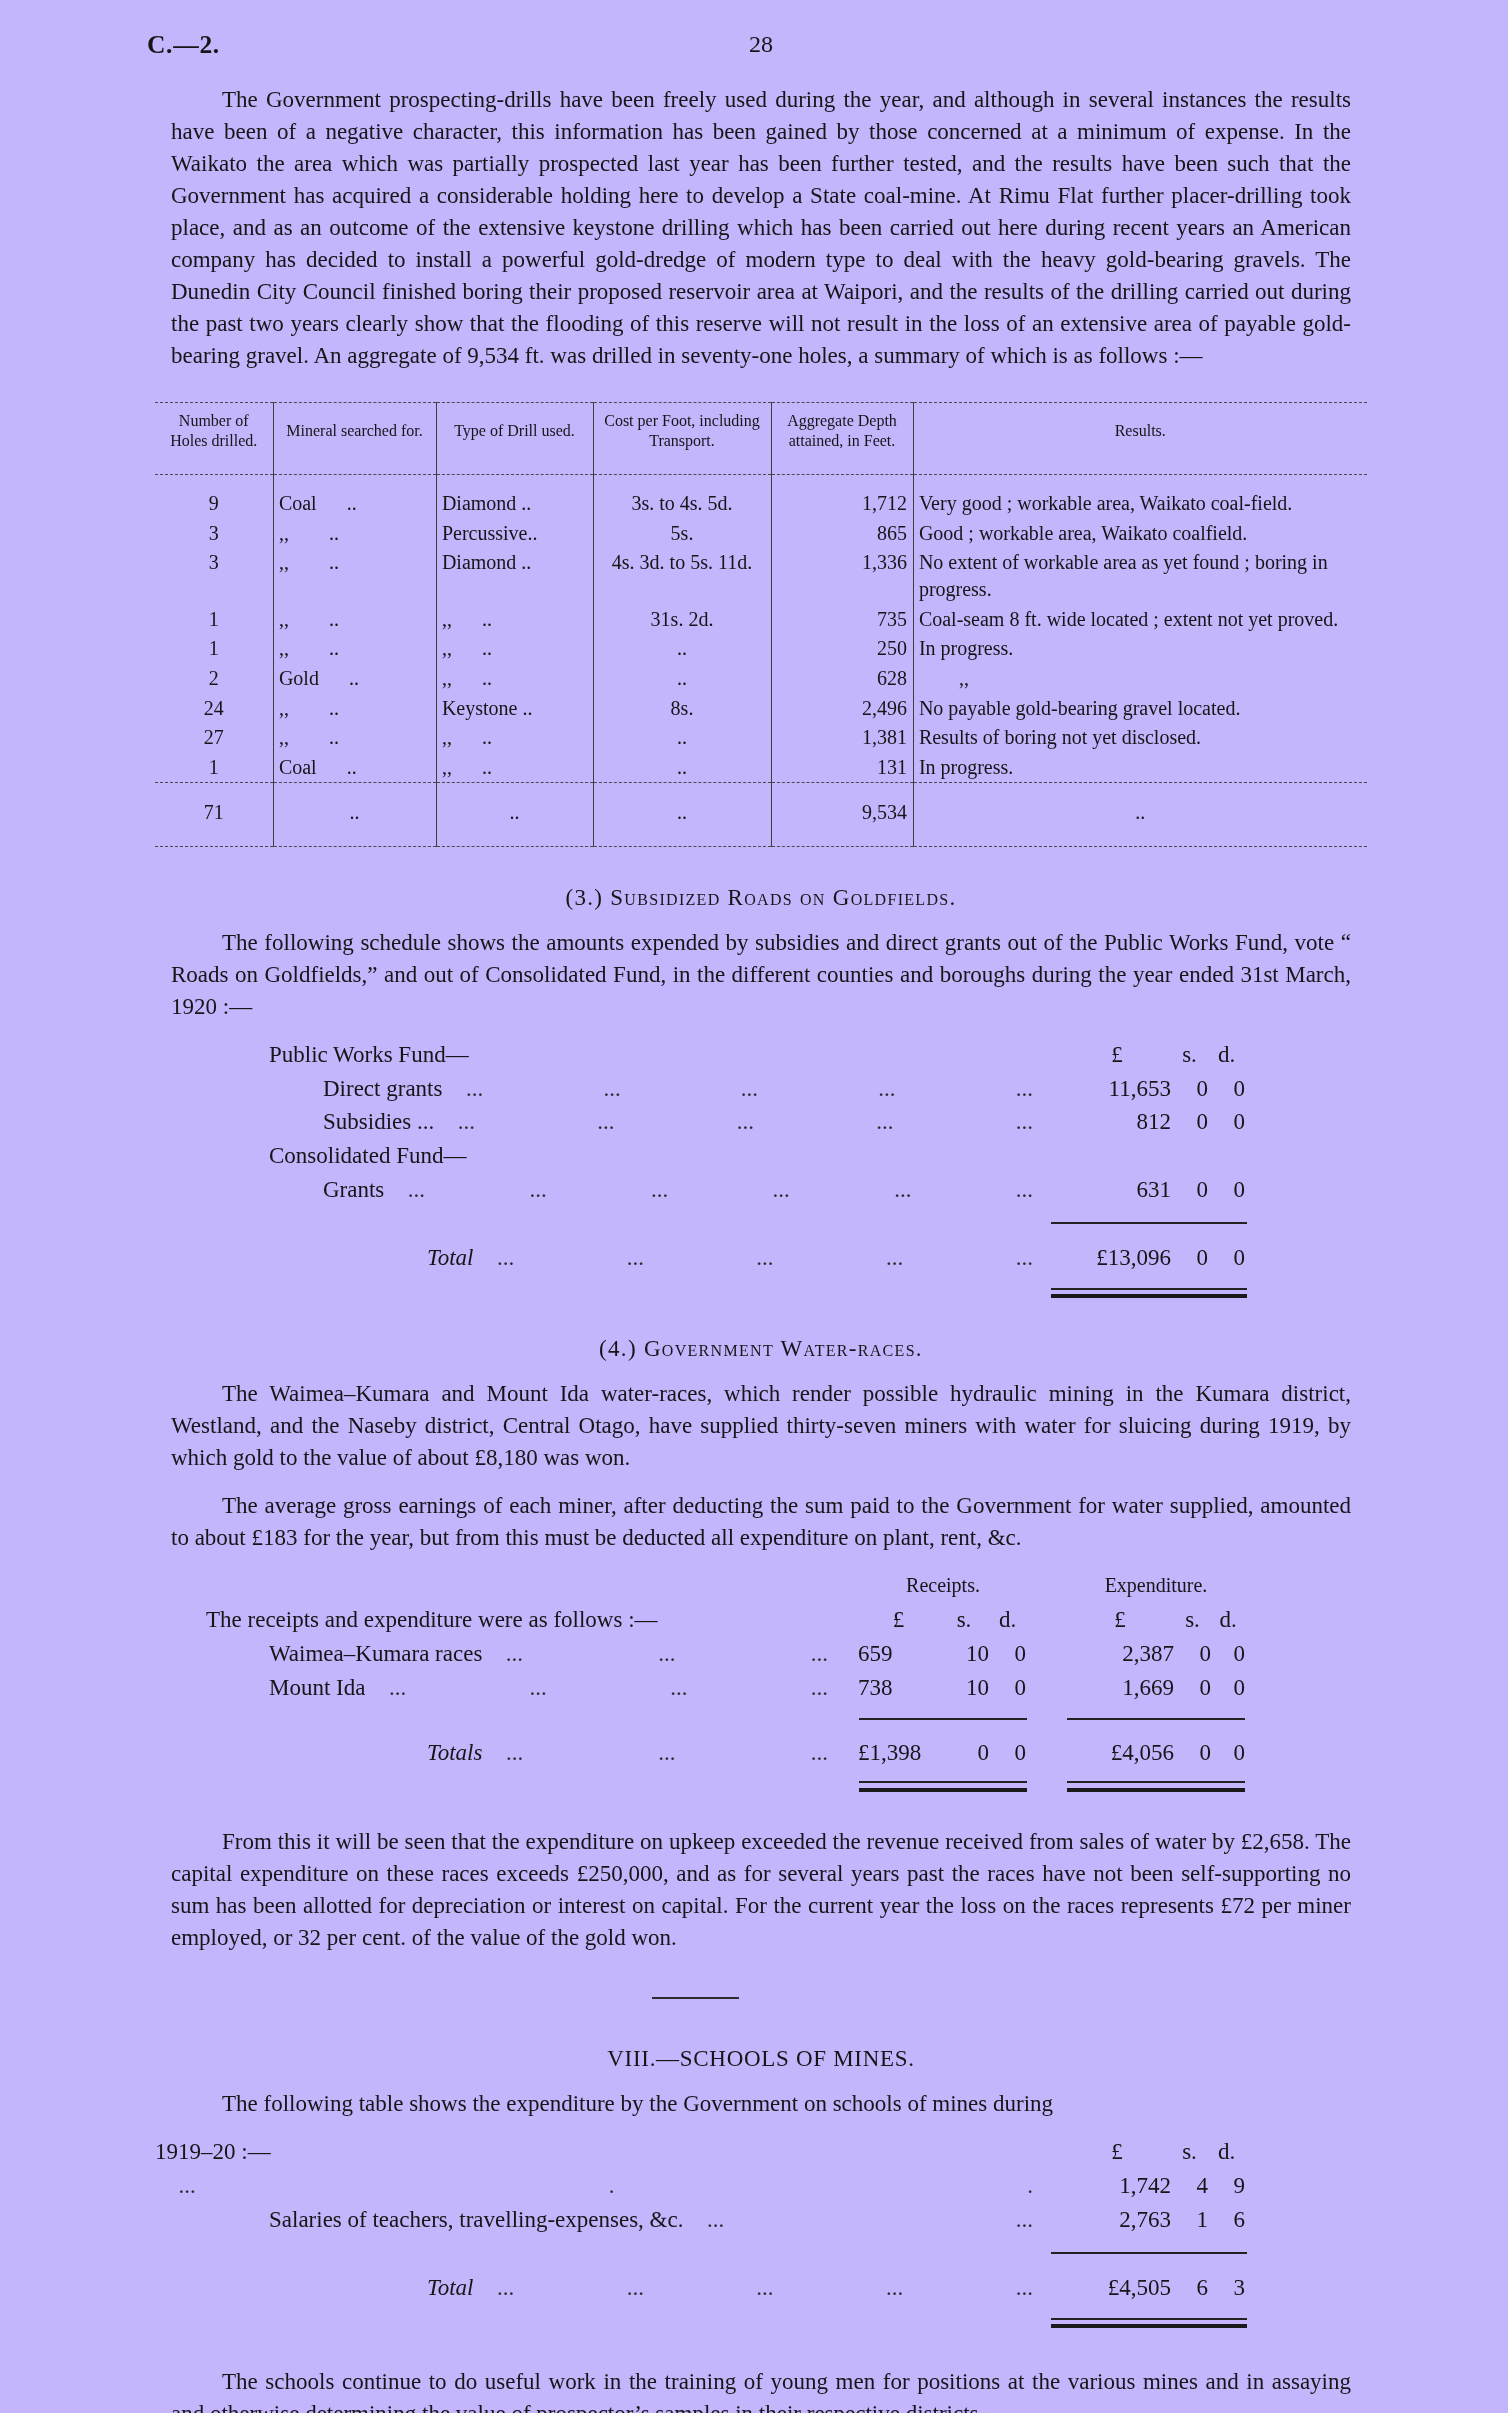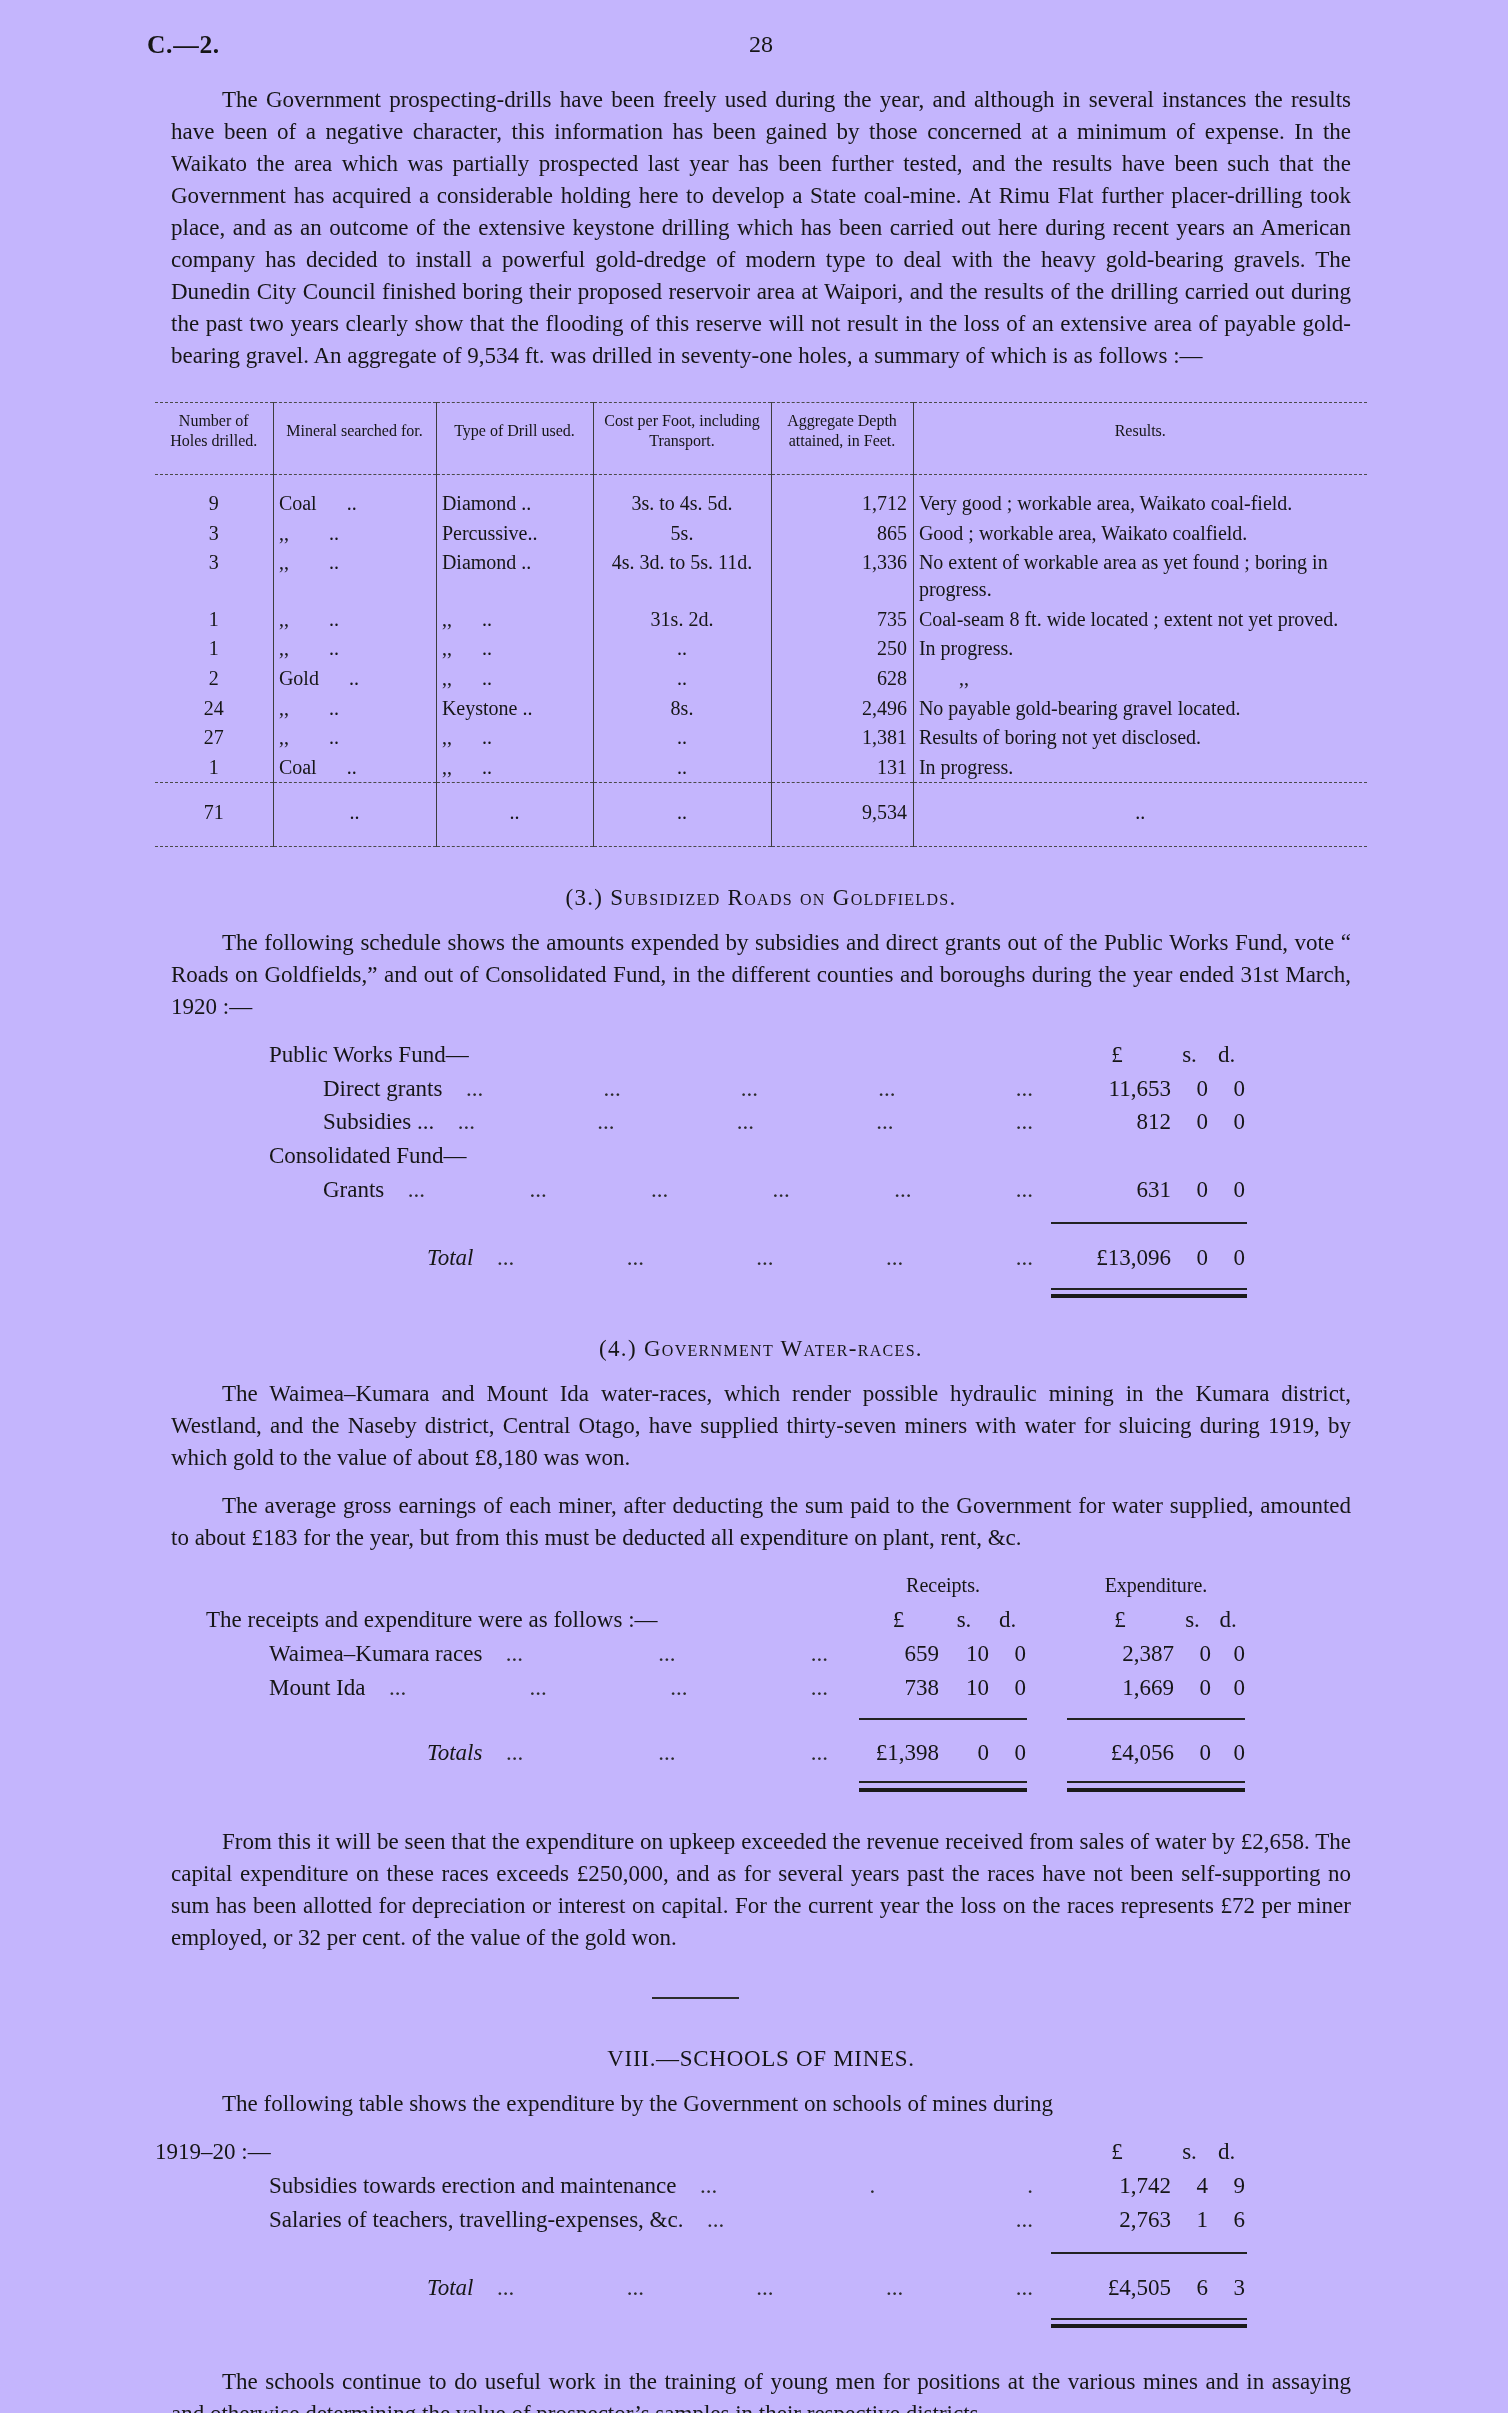--- a/index.html
+++ b/index.html
@@ -71,21 +71,21 @@
   .colp { width:108px; text-align:right; white-space:nowrap; }
   .cols { width:37px;  text-align:right; }
   .cold { width:37px;  text-align:right; }
   .cur  { text-align:center !important; }
   .rule-row { display:flex; justify-content:flex-end; padding-right:120px; }
   .rule1 { width:196px; border-top:2px solid #222; margin-top:17.5px; }
   .rule2 { width:196px; height:4.7px; border-top:2px solid #222; border-bottom:4px solid #1a1a1a; margin-top:15px; }
   .tot-gap { margin-top:17.5px; }
 
   
-  .wr-rp { width:81px; text-align:right; }
+  .wr-rp { width:81px; }
   .wr-rs { width:50px;  text-align:right; }
   .wr-rd { width:37px;  text-align:right; }
   .wr-gap{ width:40px; }
   .wr-ep { width:108px; text-align:right; white-space:nowrap; }
   .wr-es { width:37px;  text-align:right; }
   .wr-ed { width:34px;  text-align:right; }
   .wr-headrow { display:flex; justify-content:flex-end; padding-right:122px; font-size:20px; margin-top:13.4px; }
   .wr-h1 { width:168px; text-align:center; }
   .wr-h2 { width:178px; text-align:center; margin-left:40px; }
   .wr-rules { display:flex; justify-content:flex-end; padding-right:122px; }
@@ -341,21 +341,20 @@
 
     <div class="acct">
       <div class="arow" style="padding-left:0">
         <span class="lbl">1919–20 :—</span>
         <span class="dots"></span>
         <span class="colp cur">£</span>
         <span class="cols cur">s.</span>
         <span class="cold cur">d.</span>
       </div>
       <div class="arow">
-        <span class="lbl ind1">Subsidies towards erection and maintenance</span>
         <span class="dots">... . .</span>
         <span class="colp">1,742</span>
         <span class="cols">4</span>
         <span class="cold">9</span>
       </div>
       <div class="arow">
         <span class="lbl ind1">Salaries of teachers, travelling-expenses, &amp;c.</span>
         <span class="dots">... ...</span>
         <span class="colp">2,763</span>
         <span class="cols">1</span>

